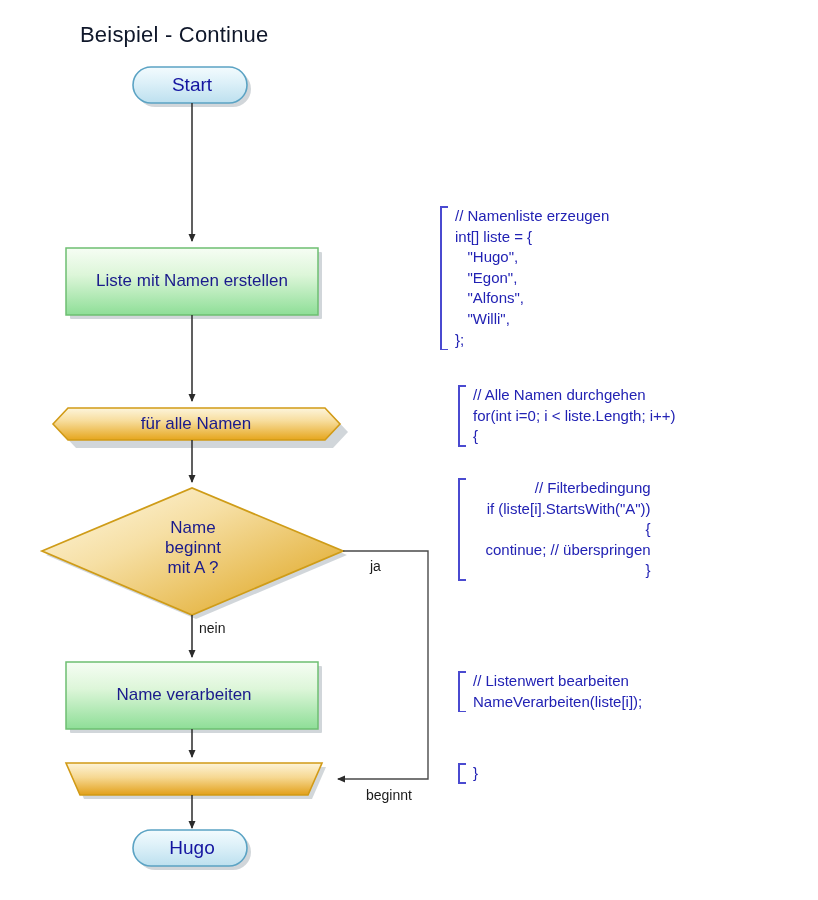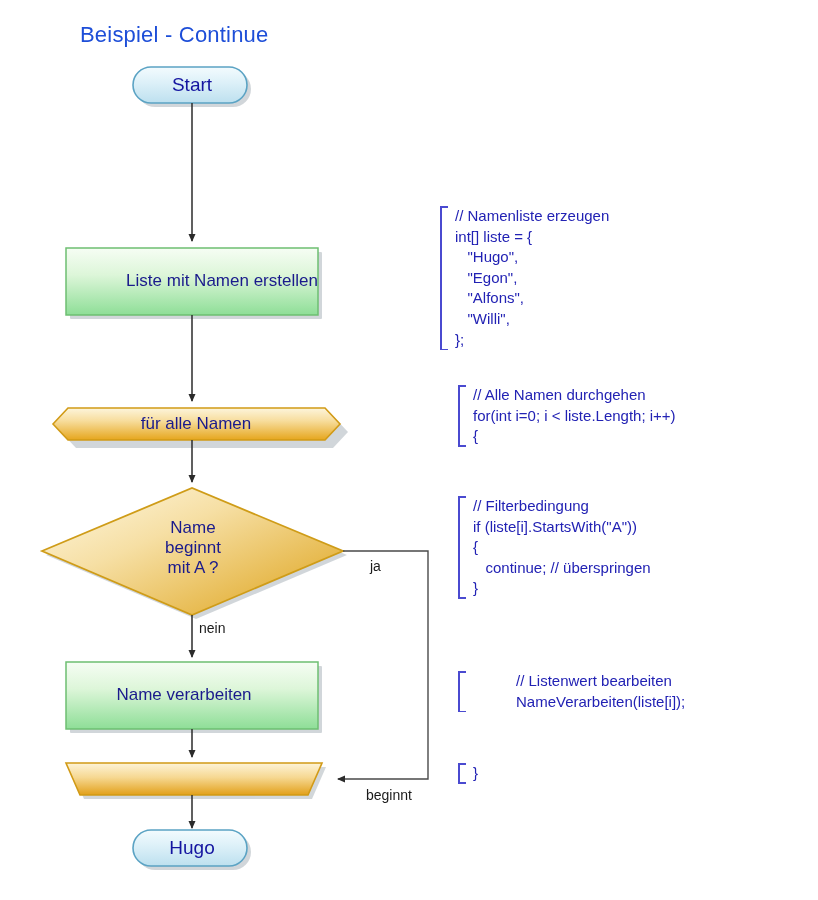--- a/index.html
+++ b/index.html
@@ -5,29 +5,29 @@
   html,body{margin:0;padding:0;background:#ffffff;}
   body{width:818px;height:900px;position:relative;overflow:hidden;
        font-family:"Liberation Sans","DejaVu Sans",sans-serif;}
 
   #stage{position:absolute;left:0;top:0;width:818px;height:900px;}
 
   svg#flow{position:absolute;left:0;top:0;width:818px;height:900px;}
 
   .ttl{
     position:absolute;left:80px;top:22px;
-    font-size:22px;color:#1d4ed8;letter-spacing:.2px;white-space:nowrap;
+    font-size:22px;color:#0f172a;letter-spacing:.2px;white-space:nowrap;
   }
 
   
   .lbl{position:absolute;color:#1a1a8c;text-align:center;white-space:pre;
        line-height:1.18;pointer-events:none;}
   .lbl-start{left:133px;top:74px;width:118px;font-size:19px;color:#1414a0;}
   .lbl-ende {left:133px;top:837px;width:118px;font-size:19px;color:#1414a0;}
-  .lbl-proc1{left:66px;top:271px;width:252px;font-size:17px;margin-left:30px;}
+  .lbl-proc1{left:66px;top:271px;width:252px;font-size:17px;}
   .lbl-loop1{left:68px;top:414px;width:256px;font-size:17px;}
   .lbl-dec  {left:120px;top:518px;width:146px;font-size:17px;}
   .lbl-proc2{left:68px;top:685px;width:232px;font-size:17px;}
 
   
   .elbl{position:absolute;font-size:14px;color:#1b1b1b;white-space:nowrap;}
   .elbl-ja    {left:351px;top:558px;padding-left:19px;}
   .elbl-nein  {left:199px;top:620px;}
   .elbl-weiter{left:366px;top:787px;}
 
@@ -37,22 +37,22 @@
   .brk::before,.brk::after,.brk span{position:absolute;background:#4a4ad0;content:"";}
   .brk::before{left:0;top:0;bottom:0;width:1.6px;}
   .brk::after{left:0;top:0;width:8px;height:1.6px;}
   .brk span{left:0;bottom:0;width:8px;height:1.6px;}
   .code{padding-left:6px;font-size:15px;line-height:20.6px;color:#2222b4;
         white-space:pre;font-family:"Liberation Sans","DejaVu Sans",sans-serif;}
 
   .cb1{left:458px;top:139px;}
   .cb2{left:440px;top:206px;}
   .cb3{left:458px;top:385px;}
-  .cb4{left:458px;top:496px;}
-  .cb5{left:458px;top:671px;gap:43px;}
+  .cb4{left:458px;top:478px;text-align:right;}
+  .cb5{left:458px;top:671px;}
   .cb6{left:458px;top:763px;}
 </style>
 </head>
 <body>
 
 <div id="stage">
 
   <div class="ttl">Beispiel - Continue</div>
 
   <svg id="flow" viewBox="0 0 818 900" xmlns="http://www.w3.org/2000/svg">

